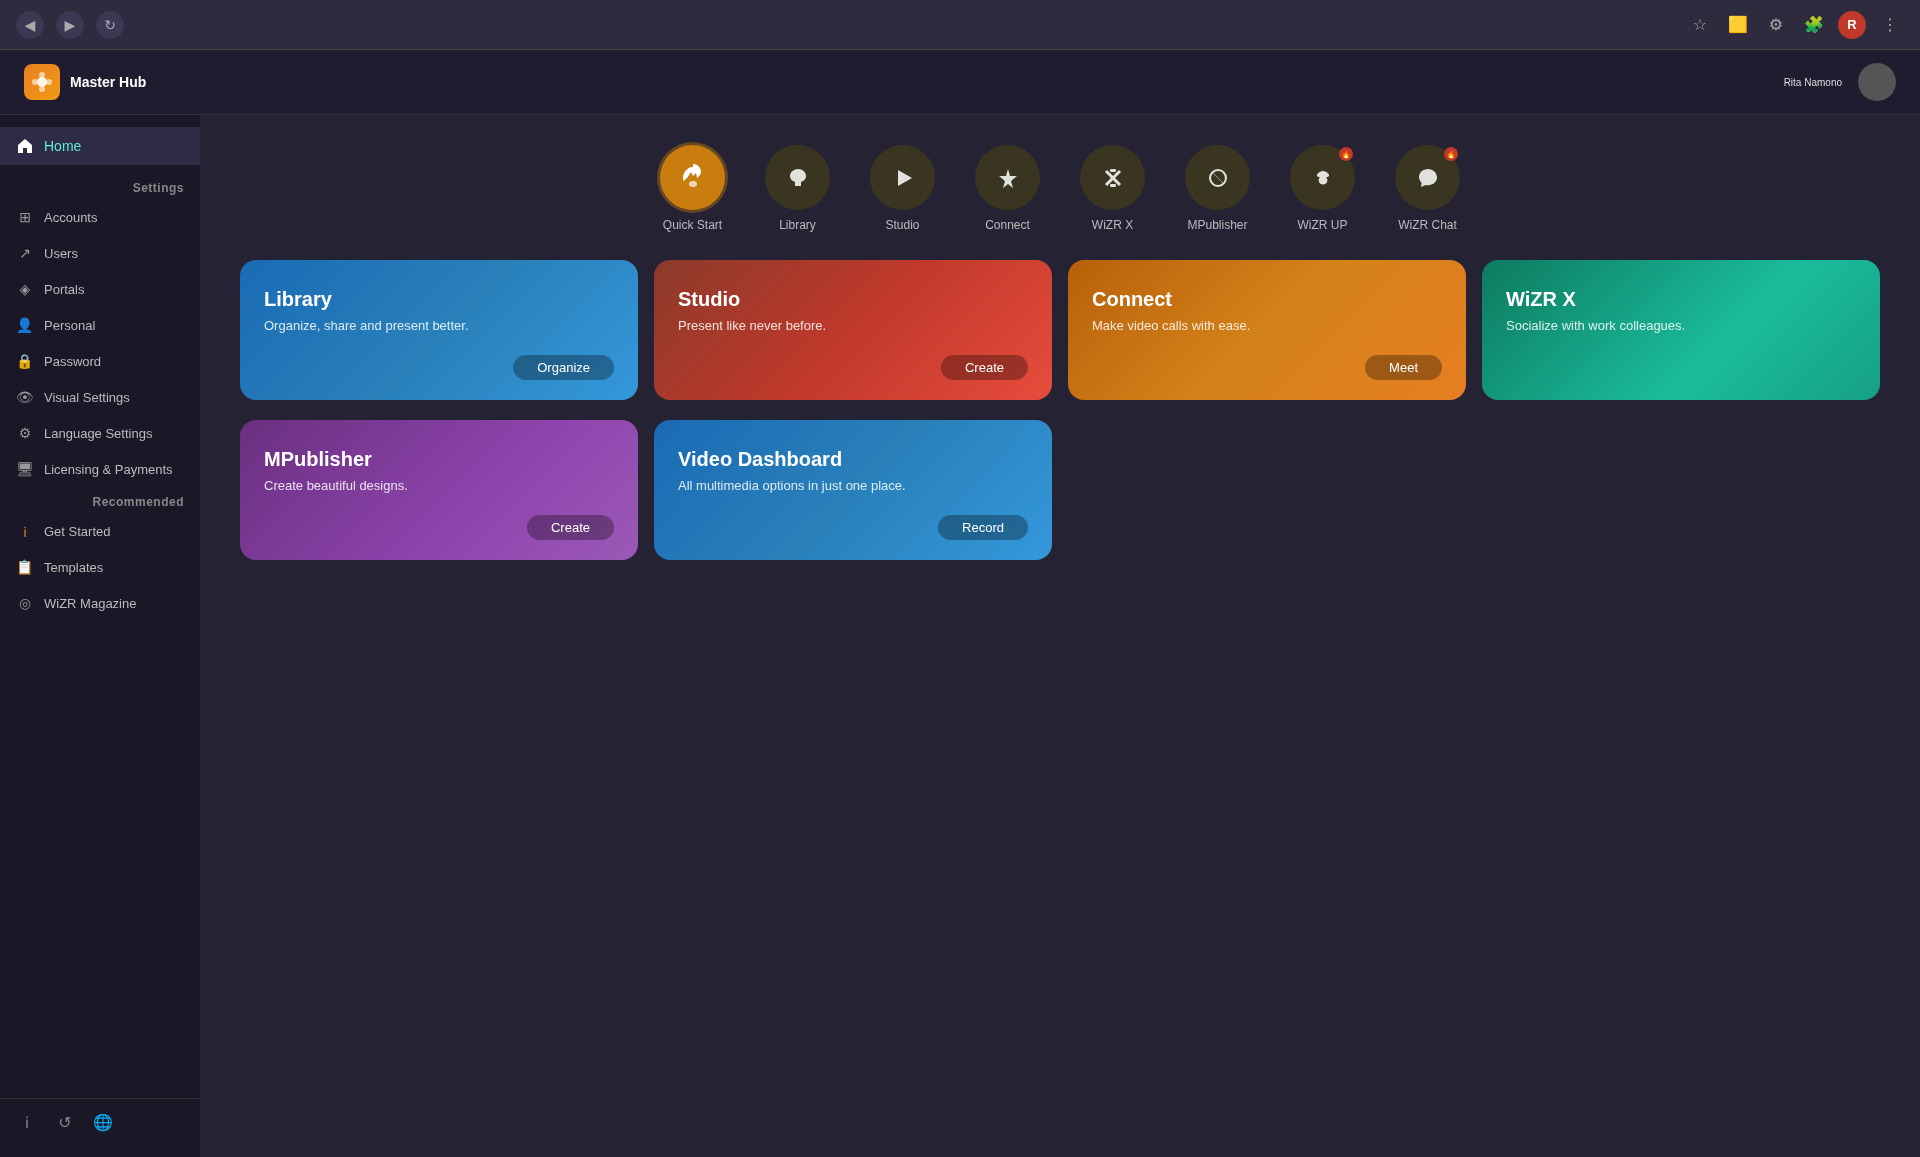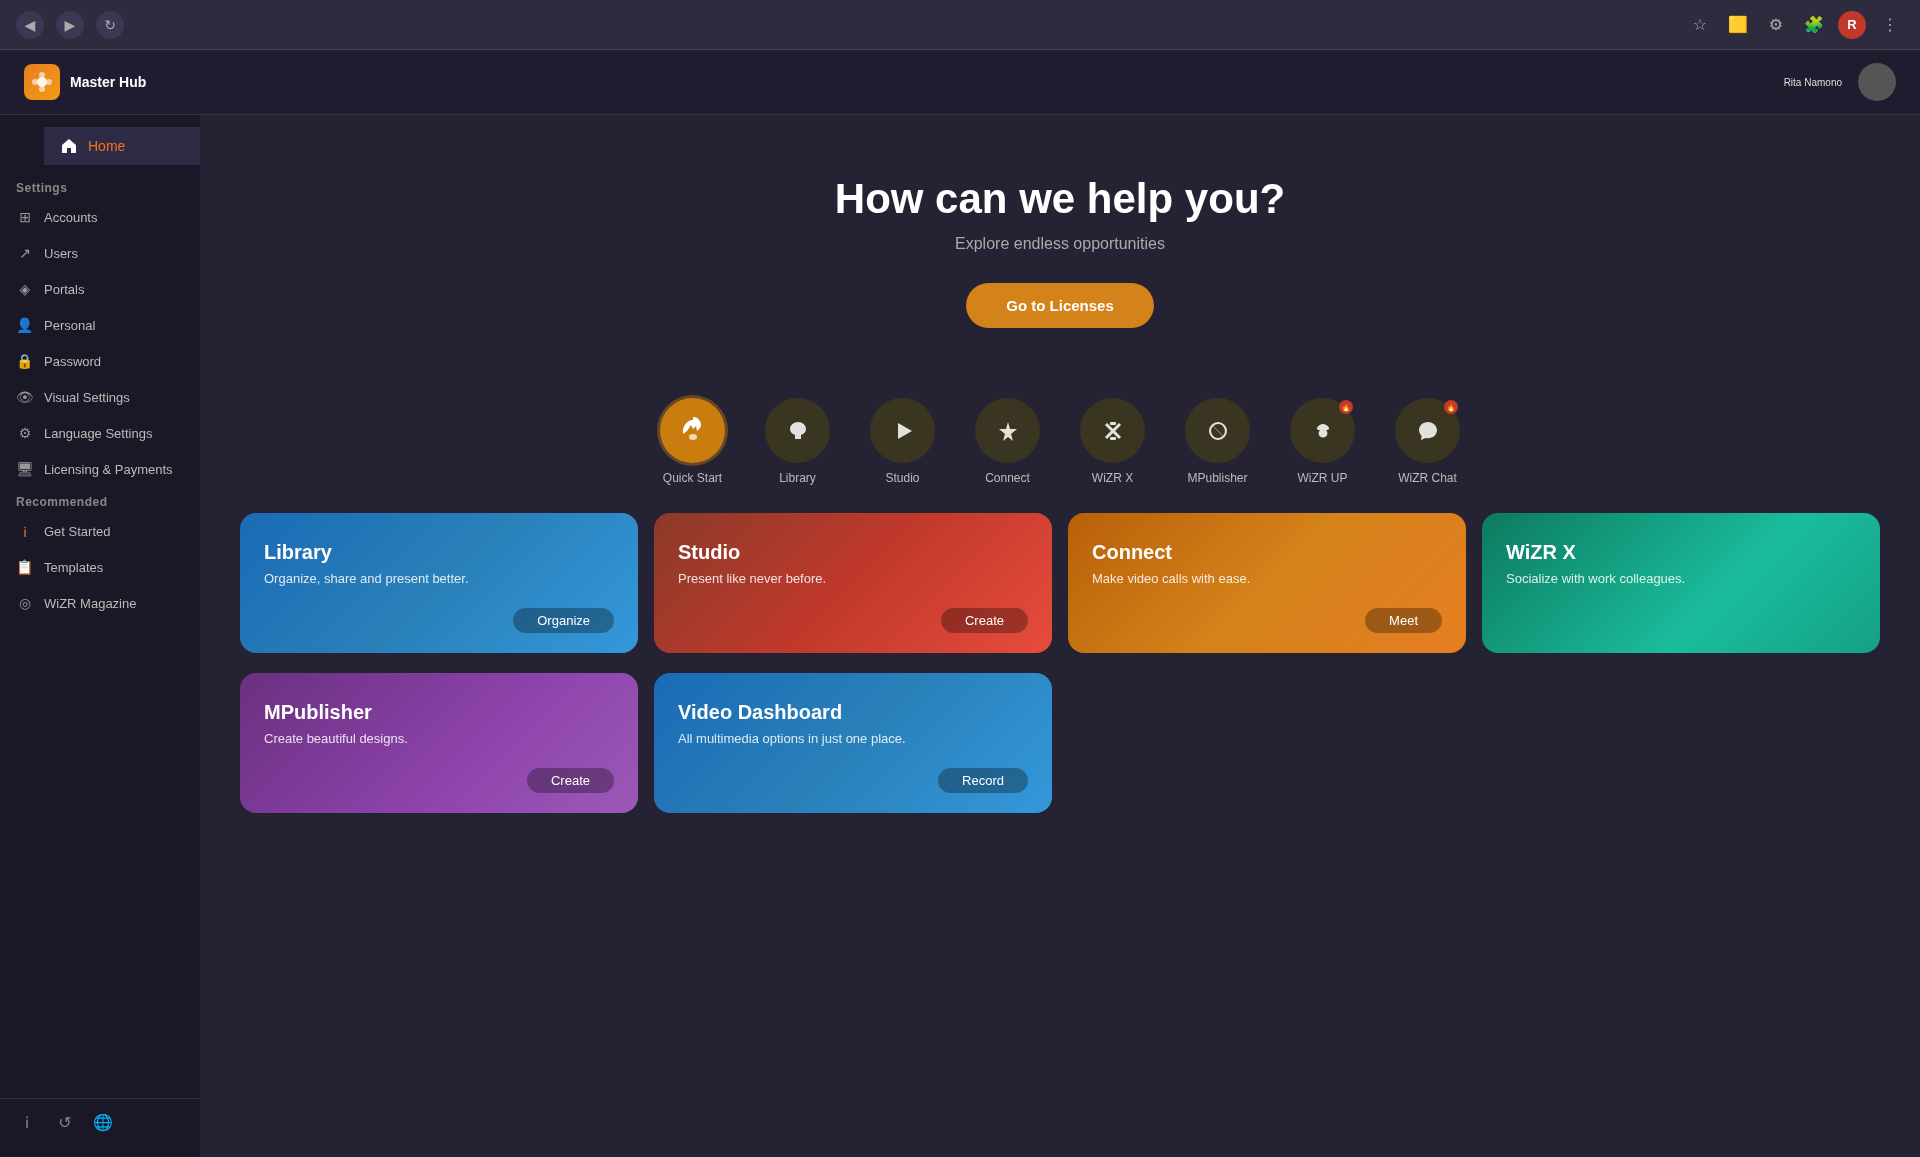--- a/index.html
+++ b/index.html
@@ -131,32 +131,32 @@
       display: flex;
       flex-direction: column;
       flex-shrink: 0;
     }
     .sidebar-home-item {
       display: flex;
       align-items: center;
       gap: 10px;
       padding: 10px 16px;
       background: #2d2b45;
-      color: #f97316;
+      color: #5eead4;
       font-size: 14px;
       cursor: pointer;
       margin-bottom: 8px;
-      margin-left: 44px;
     }
     .sidebar-section-label {
       font-size: 12px;
       color: #888;
       padding: 8px 16px 4px;
       font-weight: 600;
       letter-spacing: 0.5px;
+      text-align: right;
     }
     .sidebar-item {
       display: flex;
       align-items: center;
       gap: 10px;
       padding: 9px 16px;
       color: #bbb;
       font-size: 13px;
       cursor: pointer;
       transition: background 0.2s;
@@ -443,25 +443,20 @@
 
       <div class="sidebar-footer">
         <div class="sidebar-footer-icon">ℹ</div>
         <div class="sidebar-footer-icon">↺</div>
         <div class="sidebar-footer-icon">🌐</div>
       </div>
     </div>
 
     <div class="content">
 
-      <div class="hero-section">
-        <h1 class="hero-title">How can we help you?</h1>
-        <p class="hero-subtitle">Explore endless opportunities</p>
-        <button class="hero-btn">Go to Licenses</button>
-      </div>
 
       <div class="app-icons-row">
 
         <div class="app-icon-item">
           <div class="app-icon-circle active">
             <svg width="28" height="28" viewBox="0 0 28 28" fill="white">
               <path d="M14 3C8 3 4 9 4 14c0 1 .2 2 .5 3L8 14l4-6 2 4 3-3 1 5 3-3c.7-1 1-2 1-3 0-4.5-3.6-8-8-8z"></path>
               <ellipse cx="14" cy="20" rx="4" ry="3" fill="white" opacity="0.7"></ellipse>
             </svg>
           </div>

